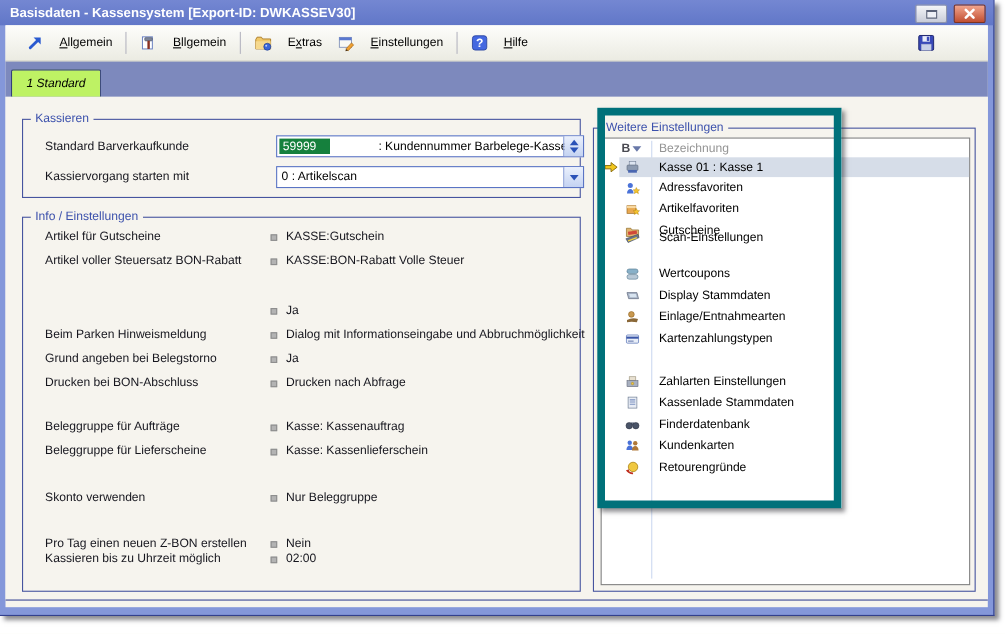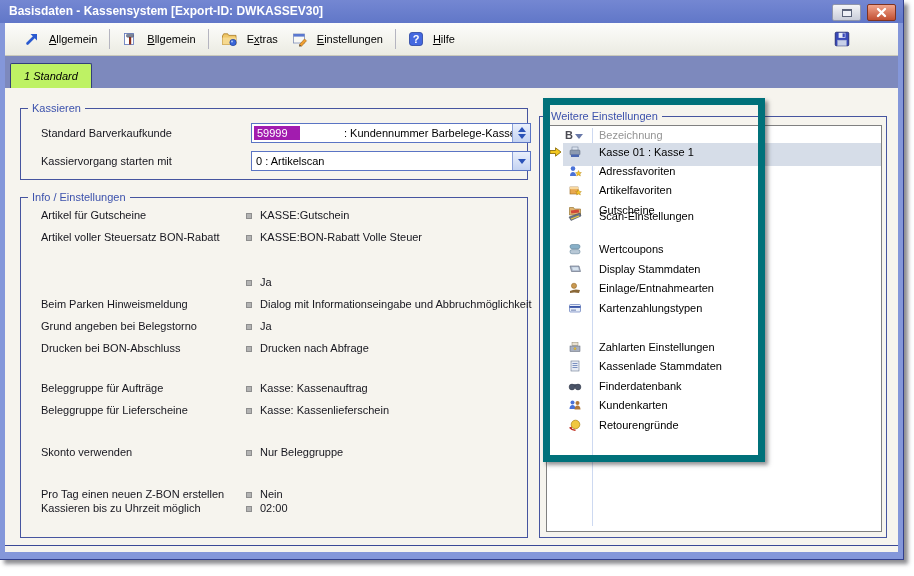--- a/index.html
+++ b/index.html
@@ -16,40 +16,40 @@
   .btn-max { right:42px; background:linear-gradient(#f4f5f8,#c9cdd9);
     border:1px solid #8f95ab; display:flex; align-items:center; justify-content:center; }
   .btn-max .glyph { width:10px; height:8px; border:1px solid #5a6278; border-top:2px solid #5a6278; background:#eef0f6; }
   .btn-close { right:7px; background:linear-gradient(#f2a58d,#c14f32);
     border:1px solid #7e3322; display:flex; align-items:center; justify-content:center; }
   
   .client { position:absolute; top:23px; left:5px; right:5px; bottom:7px; background:#f6f4ee; }
   .menubar { position:absolute; top:0; left:0; right:0; height:33px;
     background:linear-gradient(#fdfdfb,#ebebe2); border-bottom:1px solid #c9c9bb;
     display:flex; align-items:center; padding-left:12px; }
-  .mitem { display:flex; align-items:center; gap:9px; padding:3px 7px; font-size:11px; color:#000; cursor:default; }
+  .mitem { display:flex; align-items:center; gap:14px; padding:3px 7px; font-size:11px; color:#000; cursor:default; }
   .mitem u { text-decoration:underline; }
   .msep { width:1px; height:20px; background:#b5b5c0; margin:0 5px; }
   .msave { position:absolute; right:47px; top:7px; }
   
   .tabstrip { position:absolute; top:33px; left:0; right:0; height:32px; background:#7d89bd; }
   .tab { position:absolute; left:5px; bottom:0; height:25px; padding:0 13px;
     background:#bef264; border:1px solid #333f7a; border-bottom:none;
     border-radius:2px 2px 0 0; font-size:11px; line-height:24px; color:#000;font-style:italic; }
   
   .content { position:absolute; top:65px; left:0; right:0; height:458px;
     background:#f6f4ee; border-bottom:1px solid #3a4896; }
   .group { position:absolute; border:1px solid #46549f; }
   .glabel { position:absolute; top:-8px; left:7px; background:#f6f4ee; padding:0 4px;
     color:#3c51ac; font-size:11px; line-height:14px; }
   
   .flabel { position:absolute; left:20px; font-size:11px; color:#16161e; }
   .field { position:absolute; left:230px; width:280px; height:20px; background:#fff;
     border:1px solid #5a74c4; display:flex; align-items:center; font-size:11px; color:#000; }
-  .sel { position:absolute; left:2px; top:2px; bottom:2px; background:#a21caf; color:#fff;
+  .sel { position:absolute; left:2px; top:2px; bottom:2px; background:#15803d; color:#fff;
     padding:0 12px 0 3px; line-height:14px; }
   .fielddesc { position:absolute; left:92px; line-height:18px; white-space:nowrap; }
   .fbtn { position:absolute; right:0; top:0; bottom:0; width:18px;
     background:linear-gradient(#eaf0fc,#c4d3f2); border-left:1px solid #8aa0d8;
     display:flex; flex-direction:column; align-items:center; justify-content:center; gap:2px; }
   .tri-up { width:0; height:0; border-left:4px solid transparent; border-right:4px solid transparent; border-bottom:5px solid #2a52b8; }
   .tri-dn { width:0; height:0; border-left:4px solid transparent; border-right:4px solid transparent; border-top:5px solid #2a52b8; }
   .combo-val { padding-left:4px; }
   
   .irow { position:absolute; left:20px; right:8px; height:15px; font-size:11px; color:#16161e; }
@@ -57,21 +57,21 @@
   .ival { position:absolute; left:219px; white-space:nowrap; }
   
   .listbox { position:absolute; left:6px; top:8px; width:336px; height:407px;
     background:#fff; border:1px solid #808080; font-size:11px; }
   .colsep { position:absolute; left:45px; top:2px; width:1px; height:398px; background:#cdd9f1; }
   .lhead { position:absolute; top:3px; left:0; right:0; height:15px; color:#949494; }
   .lhead .c1 { position:absolute; left:18px; top:0; color:#4a4a52; font-weight:bold; }
   .lhead .c1 .ht { display:inline-block; width:0; height:0; border-left:4px solid transparent;
     border-right:4px solid transparent; border-top:5px solid #6878a8; margin-left:2px; }
   .lhead .c2 { position:absolute; left:52px; top:0; }
-  .lrow { position:absolute; left:0; right:0; height:23px; }
+  .lrow { position:absolute; left:0; right:0; height:18px; }
   .lrow .hl { position:absolute; left:16px; right:0; top:0; bottom:0; background:#d6dde8; }
   .licon { position:absolute; left:21px; top:2px; width:14px; height:14px; }
   .ltext { position:absolute; left:52px; top:3px; color:#000; white-space:nowrap; }
   .ptr { position:absolute; left:2px; top:3px; }
   
   .annotation { position:absolute; left:538px; top:10px; width:222px; height:364px;
     border:7px solid #00717a; box-shadow:3px 3px 4px rgba(40,40,45,.5); z-index:6; }
   svg { display:block; }
 </style>
 </head>

